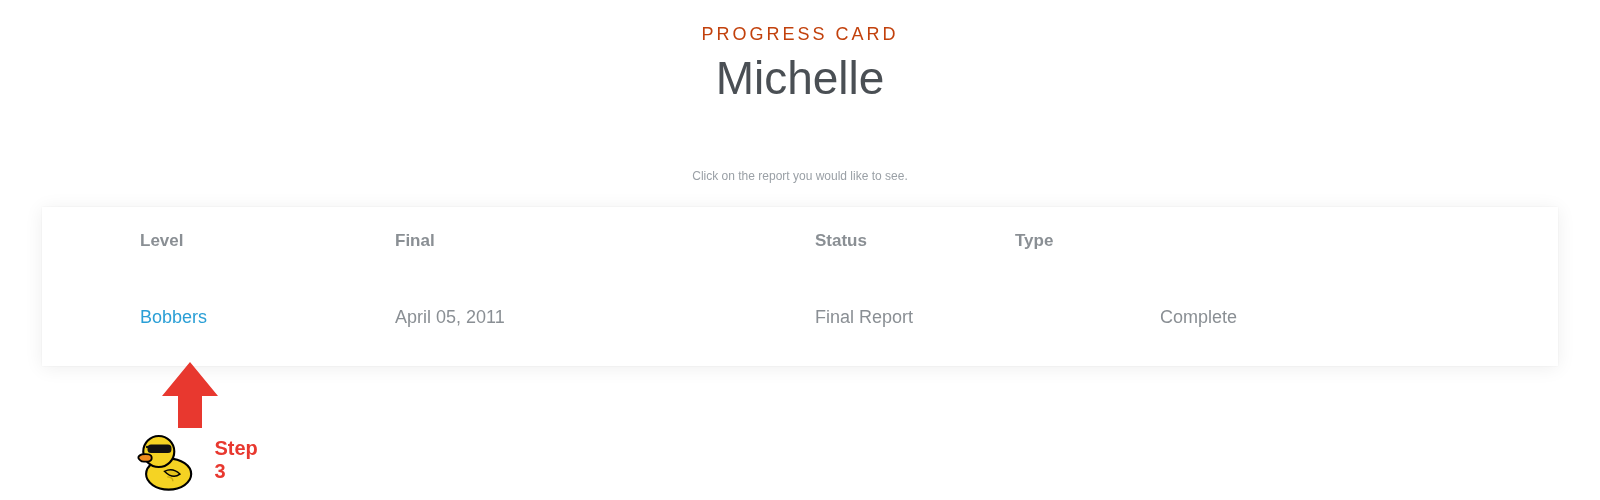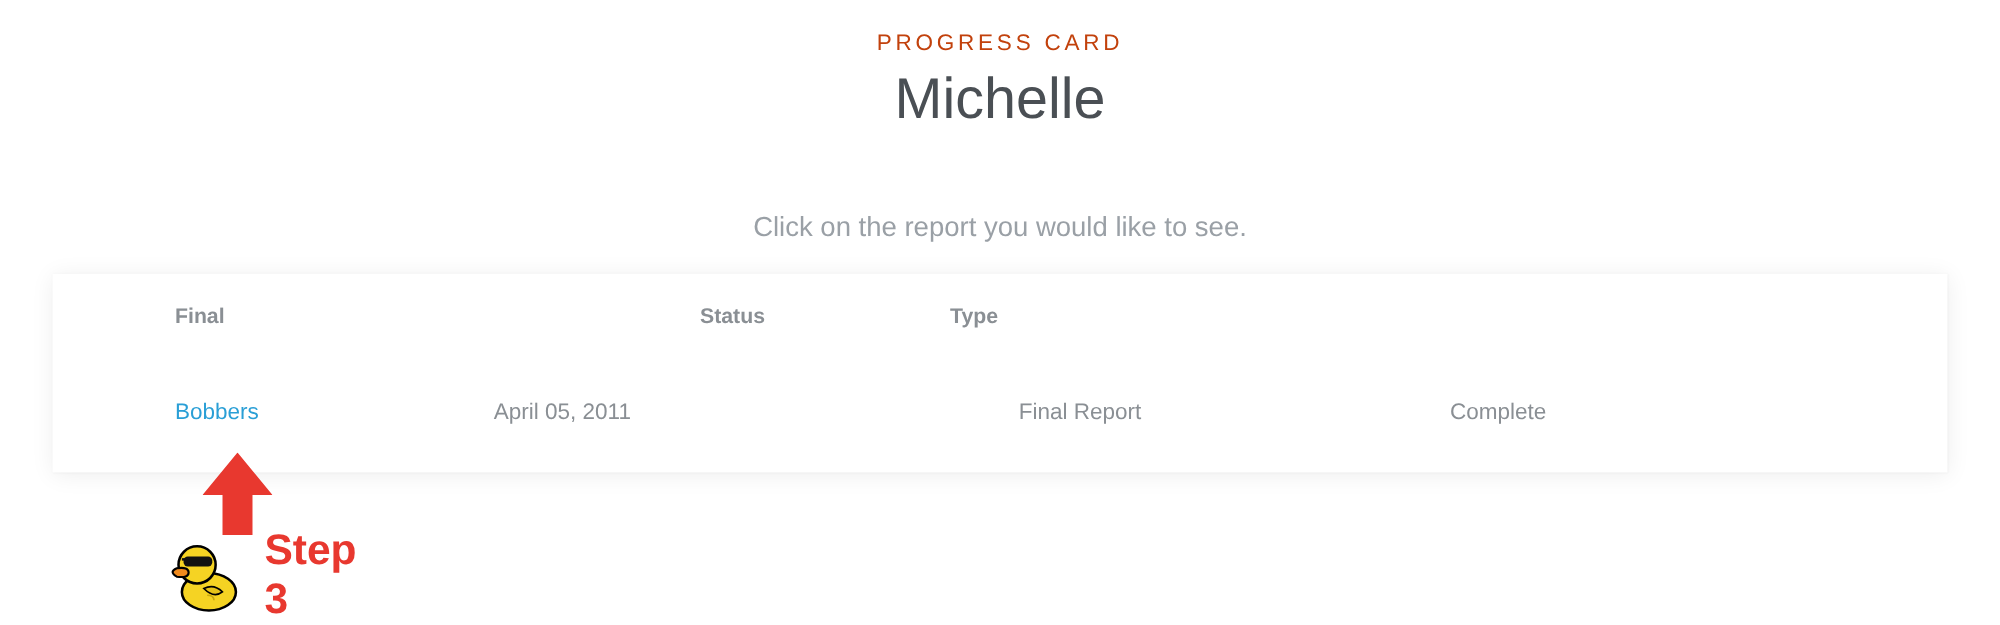--- a/index.html
+++ b/index.html
@@ -26,21 +26,21 @@
       text-transform: uppercase;
     }
     .title {
       font-size: 46px;
       color: #4a4f54;
       font-weight: 400;
       margin-top: 6px;
     }
     .subtitle {
       text-align: center;
-      font-size: 22px;
+      font-size: 12px;
       color: #9aa0a6;
       margin-top: 64px;
       font-weight: 400;
     }
     .table-card {
       margin: 24px 42px 0 42px;
       background: #fff;
       box-shadow: 0 2px 18px rgba(0,0,0,0.07), 0 0 2px rgba(0,0,0,0.05);
       padding: 24px 0 38px;
     }
@@ -84,38 +84,39 @@
       margin-bottom: 14px;
     }
     .duck-block {
       display: flex;
       align-items: center;
       position: absolute;
       top: 58px;
       left: 0;
     }
     .step-label {
-      font-size: 34px;
+      font-size: 20px;
       font-weight: 700;
       color: #e8382f;
       margin-left: 12px;
     }
   </style>
 </head>
 <body>
 
 <div class="header">
   <div class="eyebrow">PROGRESS CARD</div>
   <div class="title">Michelle</div>
 </div>
 
 <div class="subtitle">Click on the report you would like to see.</div>
 
 <div class="table-card">
   <div class="table-row header-row">
+    <div class="col col-level th">Level</div>
     <div class="col col-date th">Final</div>
     <div class="col col-status th">Status</div>
     <div class="col col-type th">Type</div>
   </div>
 
   <div class="table-row">
     <div class="col col-level td">
       <span class="link">Bobbers</span>
     </div>
     <div class="col col-date td">April 05, 2011</div>

